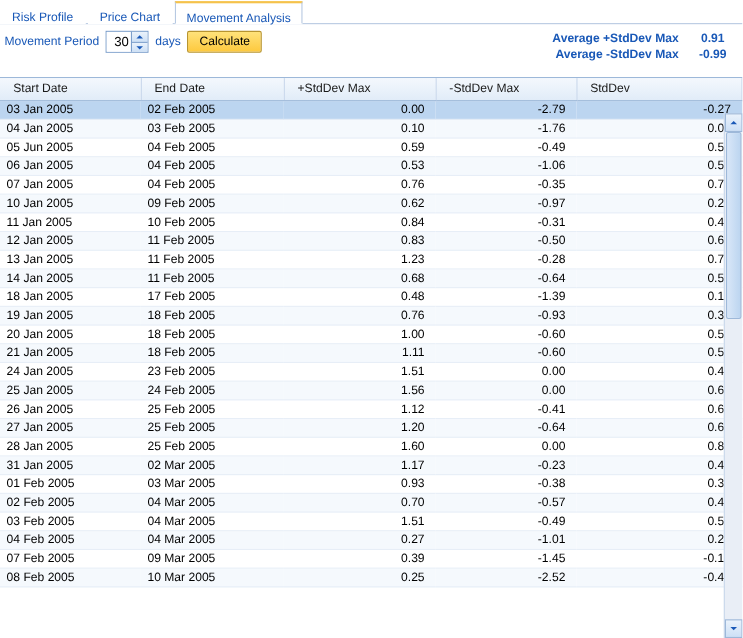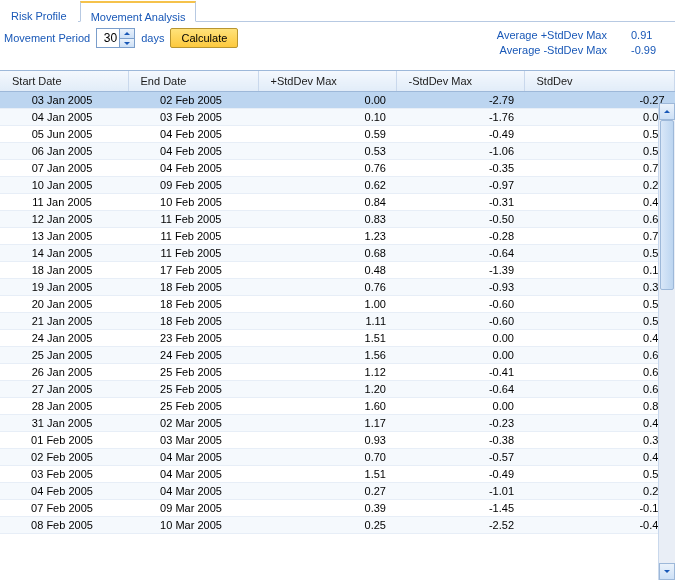--- a/index.html
+++ b/index.html
@@ -90,23 +90,23 @@
     border-radius: 2px;
     font-size: 11px;
   }
   .summary {
     position: absolute;
     right: 10px;
     top: 28px;
     text-align: right;
     font-size: 11px;
   }
-  .summary-row { display: flex; gap: 24px; justify-content: flex-end; line-height: 15px;}
+  .summary-row { display: flex; gap: 14px; justify-content: flex-end; line-height: 15px; font-weight: bold;}
   .summary-label { color: #1958b7; width: 130px; text-align: right;}
-  .summary-val { color: #1958b7; width: 34px; text-align: left;}
+  .summary-val { color: #1958b7; width: 34px; text-align: center;}
   .table-wrap {
     border-top: 1px solid #9db8d9;
     margin-top: 18px;
   }
   table {
     border-collapse: collapse;
     width: 100%;
     table-layout: fixed;
   }
   thead th {
@@ -121,21 +121,21 @@
   }
   tbody td {
     padding: 2px 10px 2px 6px;
     border-bottom: 1px solid #e7eef7;
     height: 17px;
     white-space: nowrap;
   }
   tbody tr:nth-child(odd) { background: #fff; }
   tbody tr:nth-child(even) { background: #f5f9fd; }
   tbody tr.selected { background: #bcd5f0 !important; }
-  .col-start, .col-end { text-align: center; }
+  .col-start, .col-end { text-align: left; }
   .col-num { text-align: right; }
   thead th.col-num { text-align: left; }
   .scrollbar {
     position: absolute;
     right: 0;
     top: 103px;
     bottom: 0;
     width: 17px;
     background: #e9eef6;
     border-left: 1px solid #c9d8ec;
@@ -155,20 +155,21 @@
     background: linear-gradient(90deg,#d9e7f8,#bcd5f0);
     border:1px solid #9db8d9;
     border-radius:2px;
   }
 </style>
 </head>
 <body>
 
 <div class="tabs">
   <div class="tab">Risk Profile</div>
+  <div class="tab">Price Chart</div>
   <div class="tab active">Movement Analysis</div>
 </div>
 
 <div class="toolbar">
   <span class="label">Movement Period</span>
   <div class="spinner">
     <input value="30" style="">
     <div class="spinner-btns">
       <div class="spinner-btn">
           <span class="arrow-up"></span>

